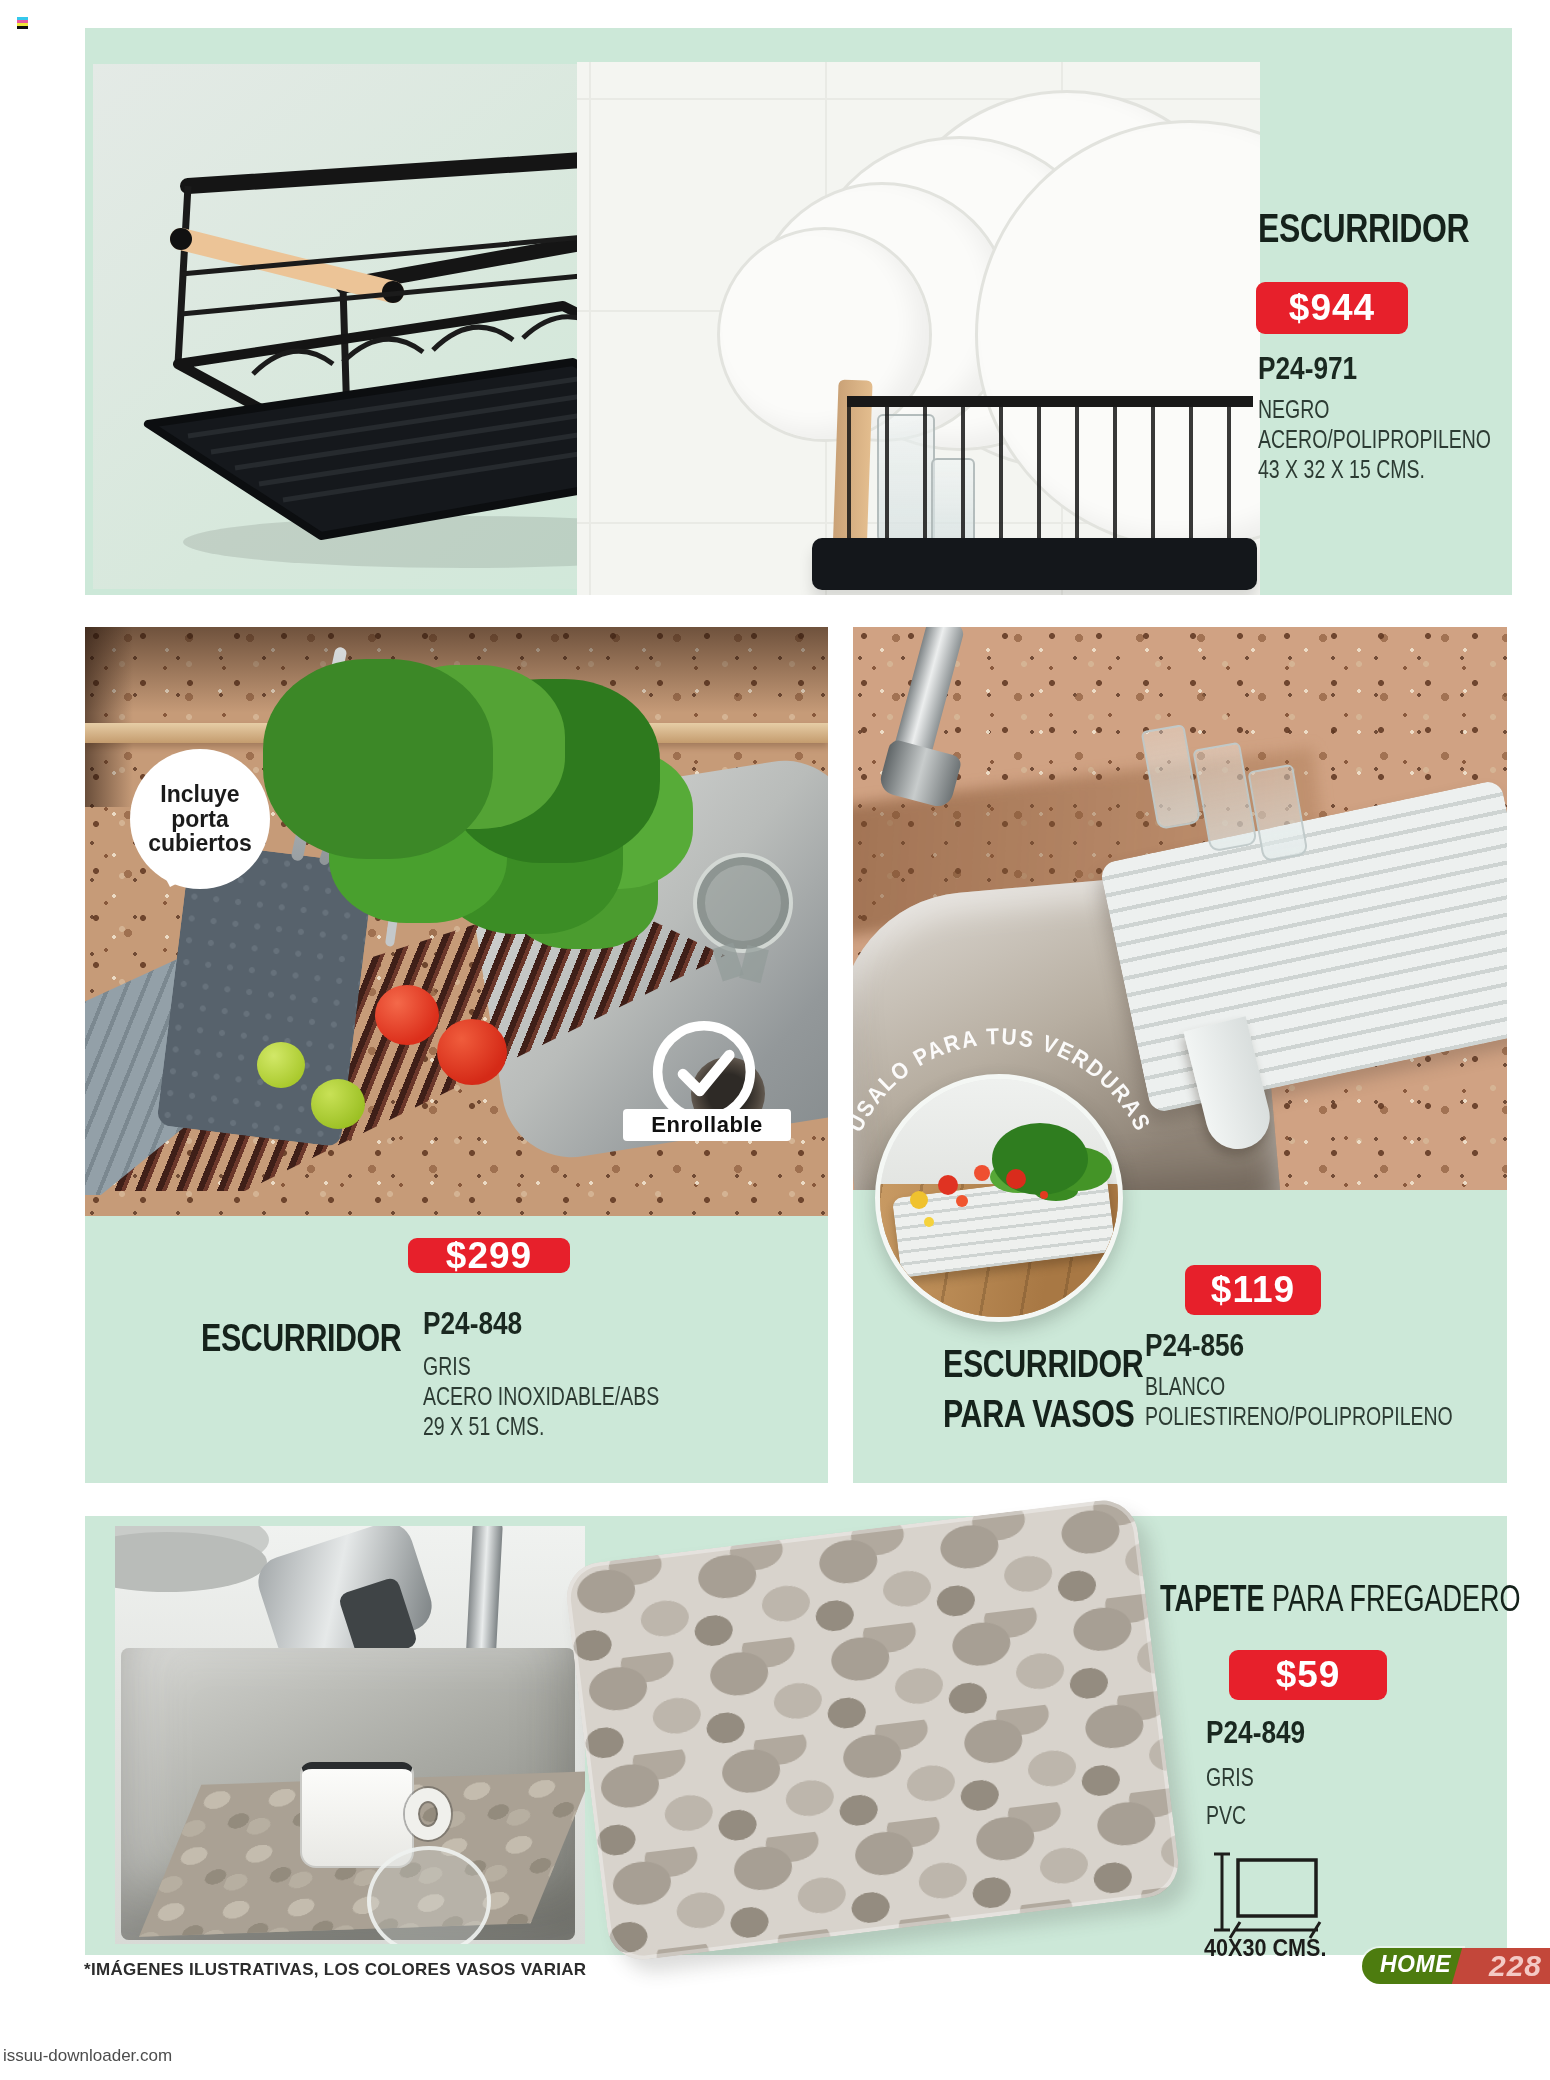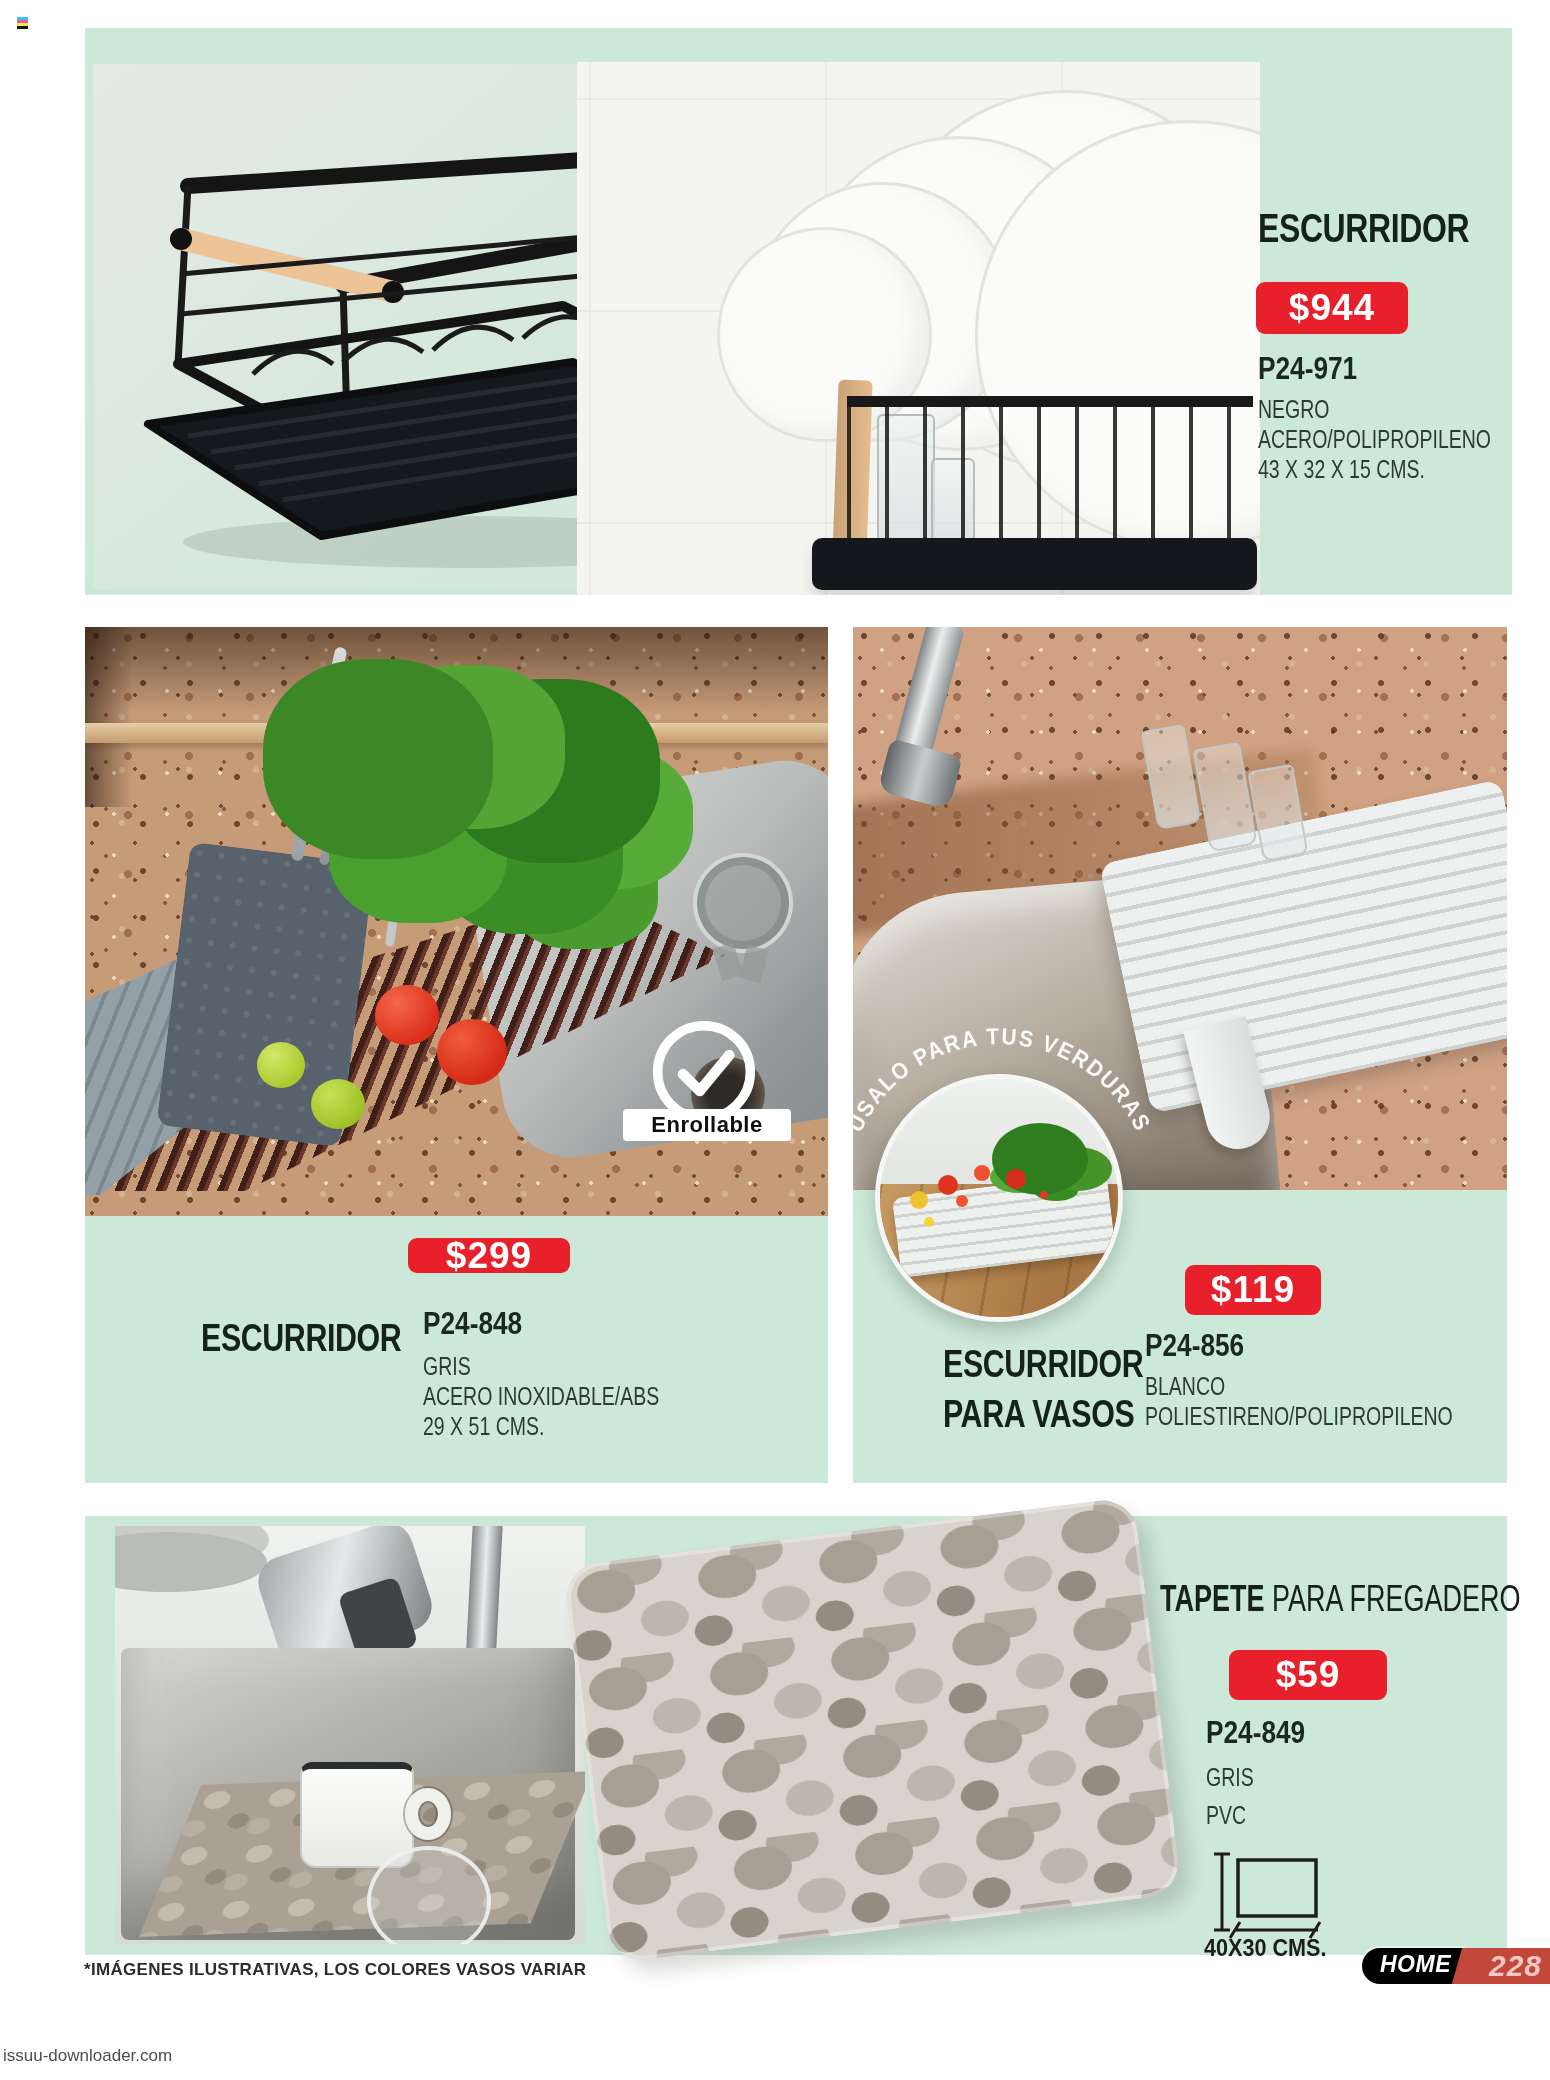--- a/index.html
+++ b/index.html
@@ -240,21 +240,21 @@
   .tb4-title span.rest { font-weight:normal; }
   .tb4-badge { left:1119px; top:134px; width:158px; height:50px;margin-left:25px; }
   .tb4-code  { left:1121px; top:198px; }
   .tb4-specs { left:1121px; top:242px; line-height:38px; }
   .dimicon { left:1125px; top:334px; width:114px; height:90px; }
   .dimtext { left:1119px; top:418px; font-size:24px; font-weight:bold; color:#1c1c1a;
         transform:scaleX(.9); transform-origin:0 50%; white-space:nowrap; }
 
   
   .homebadge { position:absolute; left:1362px; top:1948px; height:36px; display:flex; z-index:5; }
-  .home-pill { background:#000000; color:#fff; font-style:italic; font-weight:bold; font-size:23px;
+  .home-pill { background:#4d7c0f; color:#fff; font-style:italic; font-weight:bold; font-size:23px;
         padding:0 12px 4px 18px; border-radius:18px 0 0 18px; display:flex; align-items:center;
         letter-spacing:.5px; box-shadow:0 0 0 2px rgba(255,255,255,.5); }
   .home-red { background:#c3473a; transform:skewX(-16deg); margin-left:-6px; width:118px;
         display:flex; align-items:center; justify-content:center; }
   .home-red span { transform:skewX(16deg); color:#f4c9c4; font-style:italic; font-weight:bold;
         font-size:30px; letter-spacing:1px; }
   .footnote { position:absolute; left:84px; top:1960px; font-size:17px; font-weight:bold;
         color:#2c2c2c; letter-spacing:.3px; }
   .watermark { position:absolute; left:3px; top:2046px; font-size:17px; color:#4d4d4d; }
 </style>
@@ -337,20 +337,21 @@
       <div class="lime1"></div>
       <div class="lime2"></div>
       <div class="seal"></div>
       <div class="rib1"></div>
       <div class="rib2"></div>
       <svg class="checkicon" viewBox="0 0 112 112">
         <circle cx="56" cy="56" r="44" stroke="#fff" stroke-width="9" fill="none"></circle>
         <path d="M36 58 L52 74 L80 40" stroke="#fff" stroke-width="10" fill="none" stroke-linecap="round" stroke-linejoin="round"></path>
       </svg>
       <div class="enr-pill">Enrollable</div>
+      <div class="bubble">Incluye porta cubiertos</div>
     </div>
 
     <div class="pricebadge tb2-badge">$299</div>
     <div class="ptitle m tb2-title">ESCURRIDOR</div>
     <div class="pcode tb2-code">P24-848</div>
     <div class="pspecs tb2-specs">
       <div>GRIS</div>
       <div>ACERO INOXIDABLE/ABS</div>
       <div>29 X 51 CMS.</div>
     </div>

